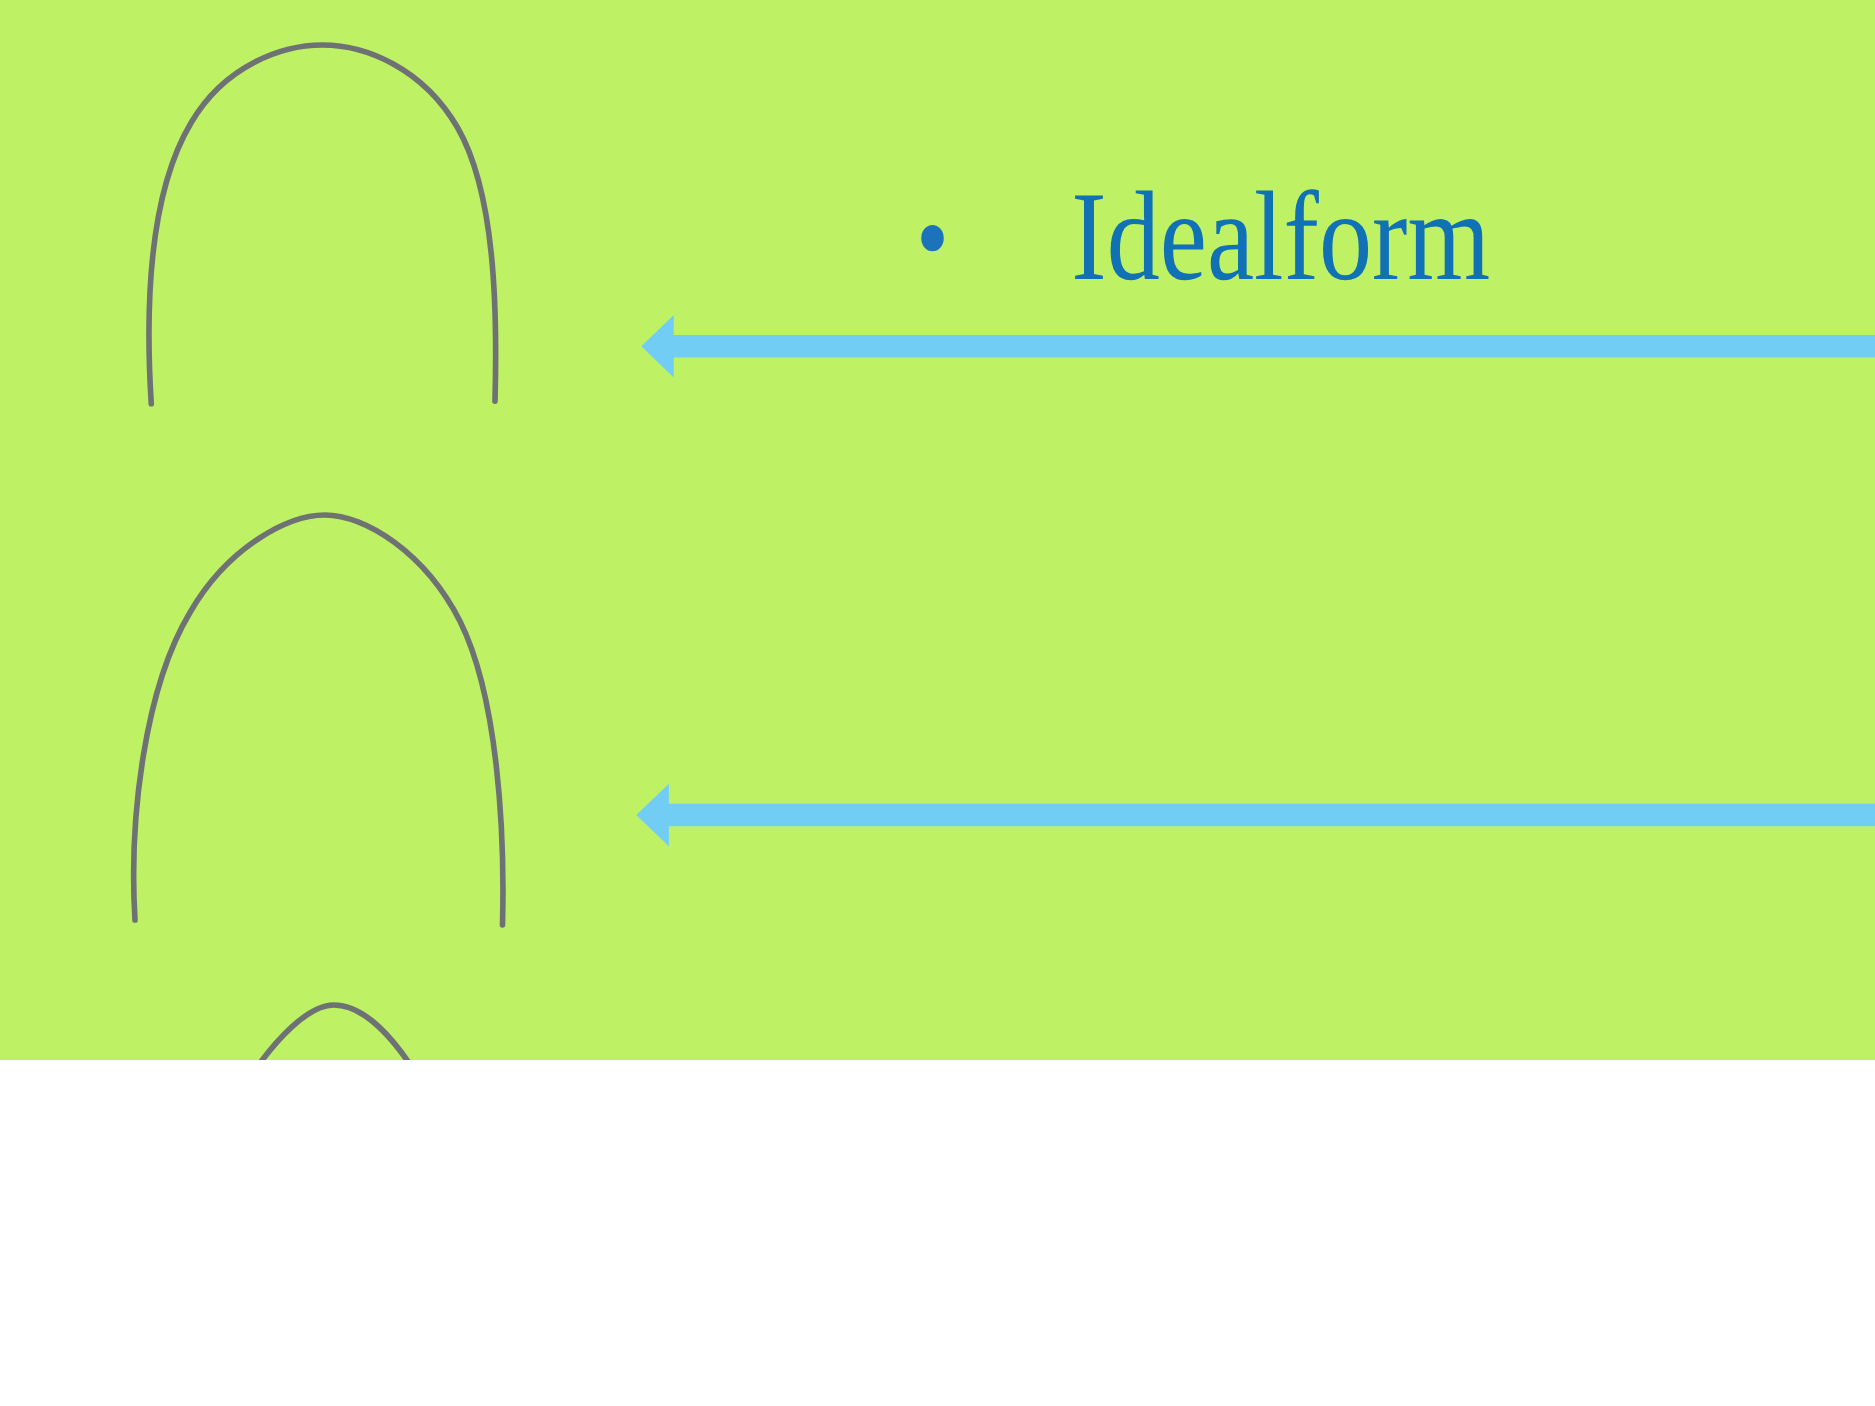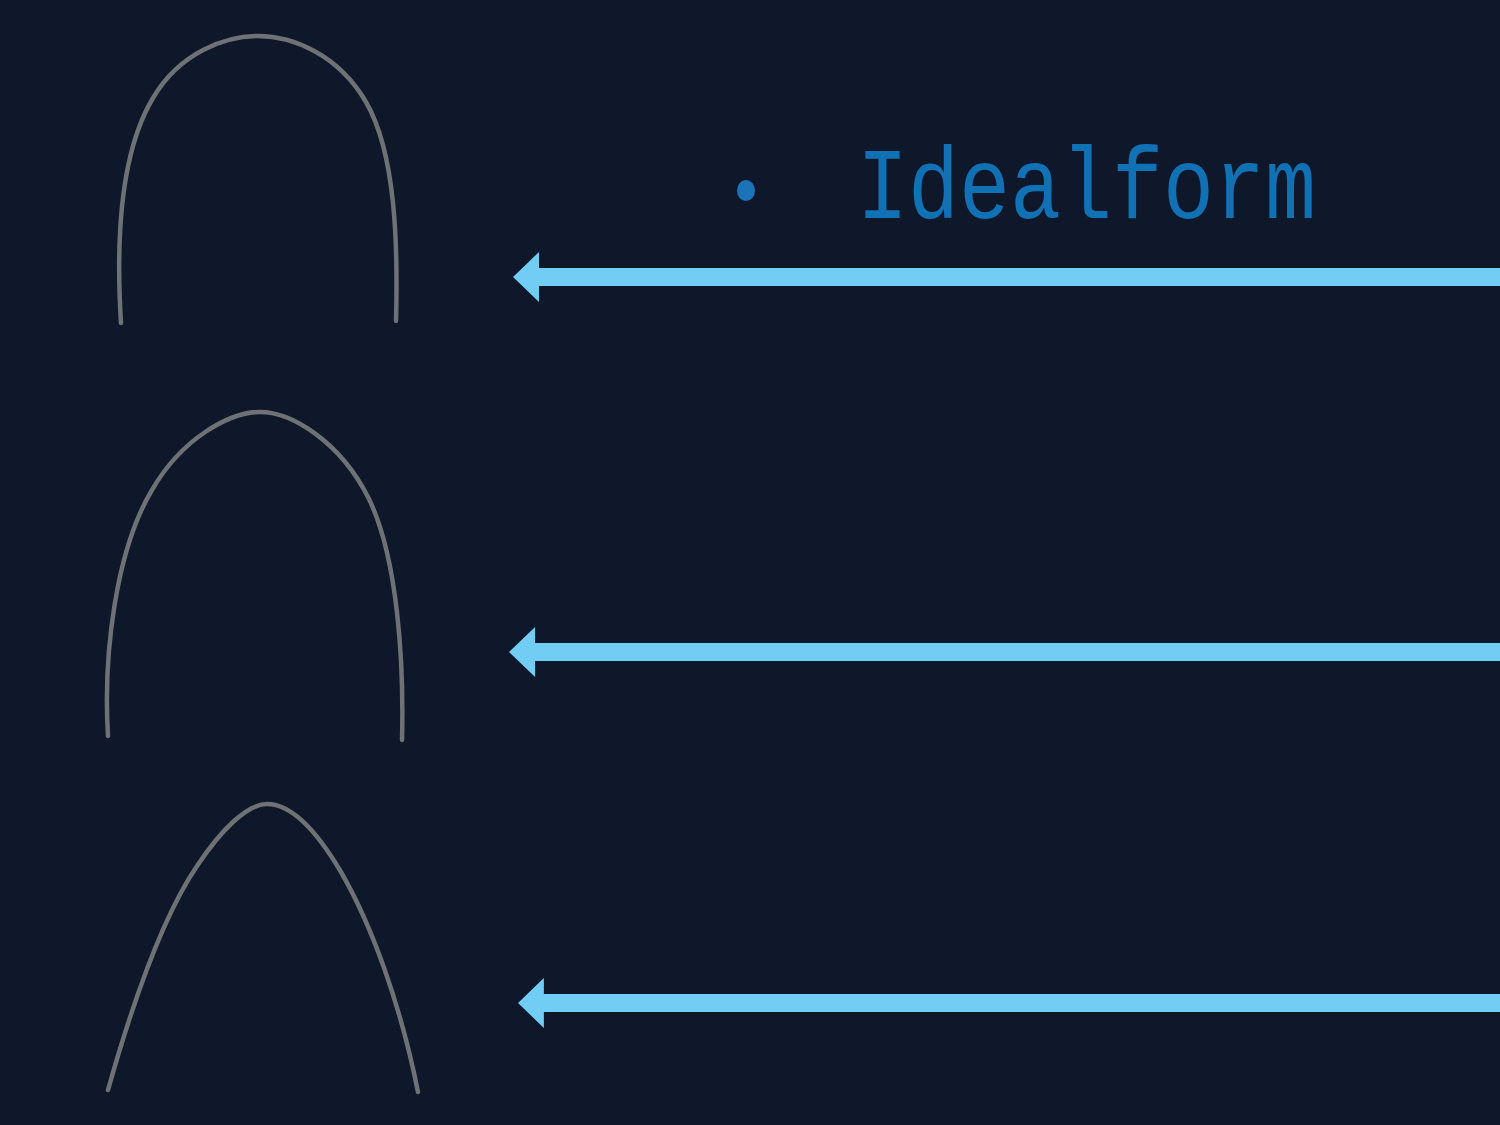--- a/index.html
+++ b/index.html
@@ -1,19 +1,19 @@
 <!DOCTYPE html>
 <html><head>
 <meta charset="utf-8">
 <style>
   html,body { margin:0; padding:0; background:#ffffff; }
   .slide {
-    position:relative; width:1500px; height:1125px;
-    background:#0f172a; overflow:hidden;
-    font-family:Liberation Mono, monospace;
+    position:relative; width:1500px; height:848px;
+    background:#bef264; overflow:hidden;
+    font-family:Liberation Serif, serif;
   }
   .arch { position:absolute; }
   .arch path {
     fill:none; stroke:#6e7275; stroke-width:4.5;
     stroke-linecap:round;
   }
   .label-row {
     position:absolute; left:737px; height:100px;
     display:flex; align-items:center; gap:102px;
   }

